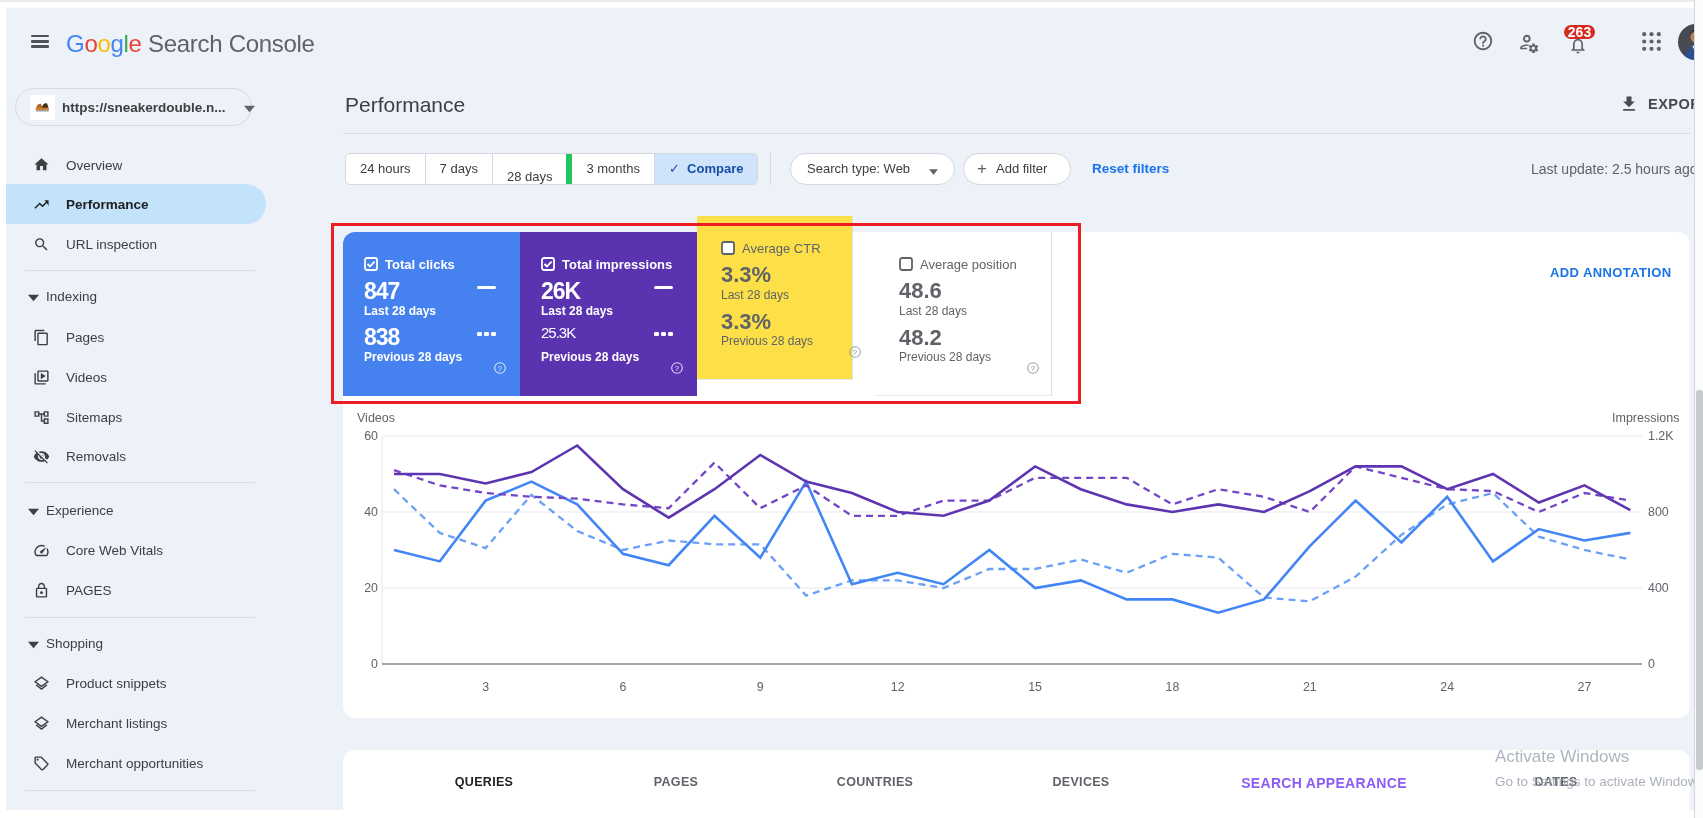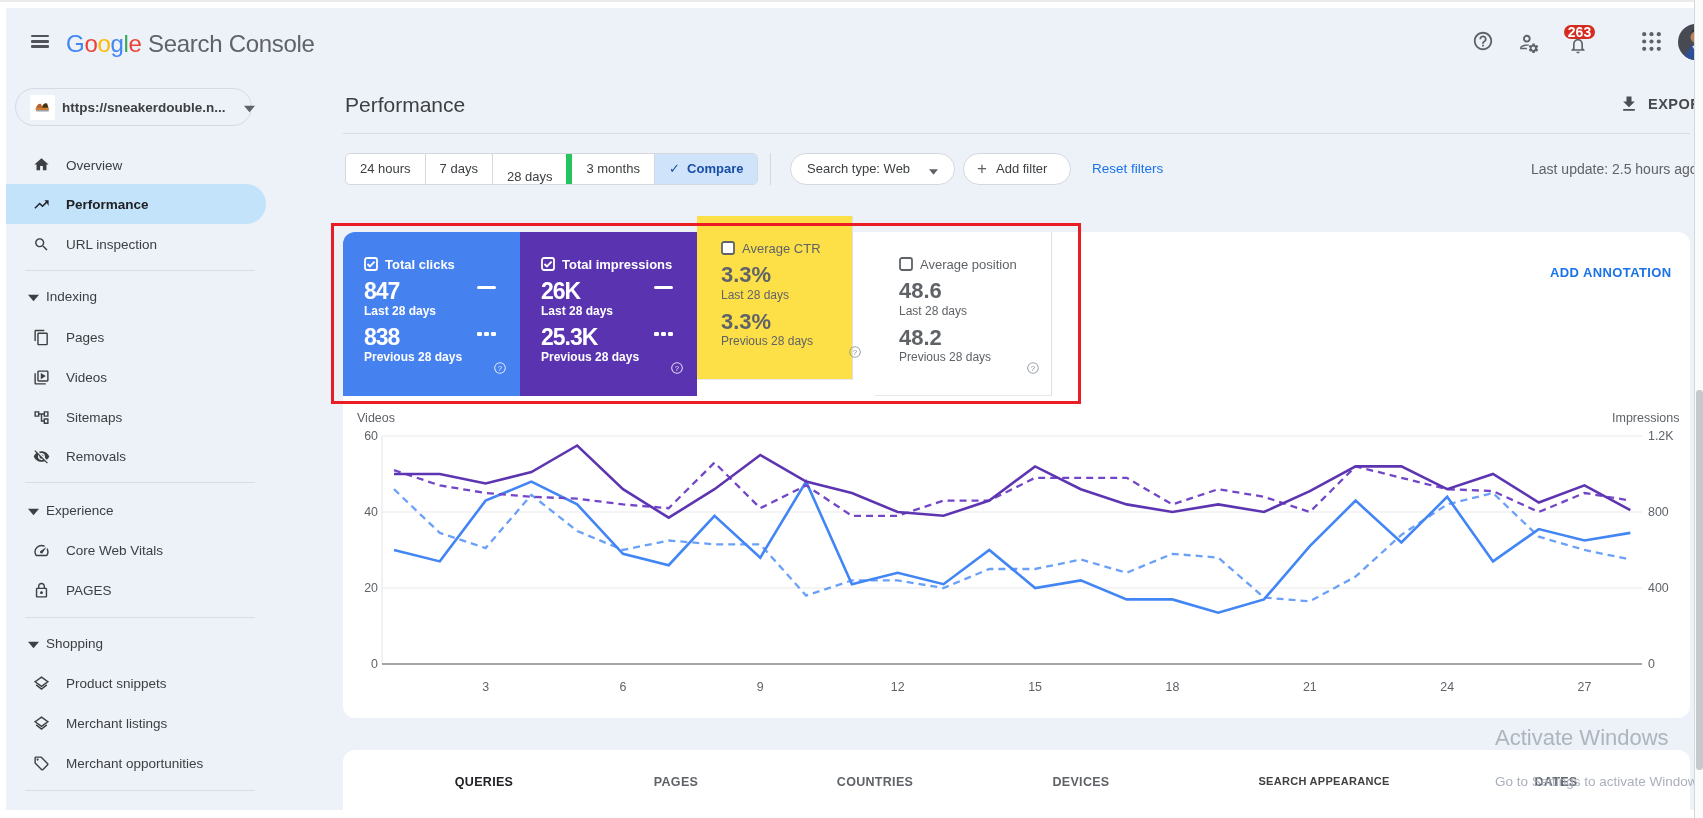--- a/index.html
+++ b/index.html
@@ -170,21 +170,21 @@
 <div class="abs" style="left:790px;top:153px;width:165px;height:32px;border:1px solid #d4d8de;border-radius:16px;background:#fff">
   <div class="abs" style="left:16px;top:7px;font-size:13px;color:#3c4043;white-space:nowrap">Search type: Web</div>
   <svg class="abs" style="left:138px;top:13px" width="9" height="9" viewBox="0 0 10 10">
           <path d="M0 2.5h10L5 8.5z" fill="#5f6368"></path>
         </svg>
 </div>
 <div class="abs" style="left:963px;top:153px;width:108px;height:32px;border:1px solid #d4d8de;border-radius:16px;background:#fff">
   <div class="abs" style="left:13px;top:5px;font-size:17px;color:#5f6368">+</div>
   <div class="abs" style="left:32px;top:7px;font-size:13px;color:#3c4043;white-space:nowrap">Add filter</div>
 </div>
-<div class="abs" style="left:1092px;top:161px;font-size:13.5px;font-weight:normal;color:#1a73e8">Reset filters</div>
+<div class="abs" style="left:1092px;top:161px;font-size:13.5px;font-weight:bold;color:#1a73e8">Reset filters</div>
 <div class="abs" style="left:1531px;top:161px;font-size:14px;color:#5f6368;white-space:nowrap">Last update: 2.5 hours ago</div>
 
 <div class="card" style="left:343px;top:232px;width:1347px;height:486px"></div>
 
 <div class="abs" style="left:343px;top:232px;width:177px;height:164px;background:#4681f0;border-radius:12px 0 0 0;color:#fff">
   <svg class="abs" style="left:21px;top:25px" width="14" height="14" viewBox="0 0 14 14">
           <rect x="1" y="1" width="12" height="12" rx="2" fill="none" stroke="#fff" stroke-width="1.8"></rect>
           <path d="M3.5 7l2.4 2.4L10.6 4.6" fill="none" stroke="#fff" stroke-width="1.8"></path>
         </svg>
   <div class="abs" style="left:42px;top:25px;font-size:13px;font-weight:bold">Total clicks</div>
@@ -203,21 +203,21 @@
 </div>
 <div class="abs" style="left:520px;top:232px;width:177px;height:164px;background:#5a33b0;color:#fff">
   <svg class="abs" style="left:21px;top:25px" width="14" height="14" viewBox="0 0 14 14">
           <rect x="1" y="1" width="12" height="12" rx="2" fill="none" stroke="#fff" stroke-width="1.8"></rect>
           <path d="M3.5 7l2.4 2.4L10.6 4.6" fill="none" stroke="#fff" stroke-width="1.8"></path>
         </svg>
   <div class="abs" style="left:42px;top:25px;font-size:13px;font-weight:bold">Total impressions</div>
   <div class="abs" style="left:21px;top:46px;font-size:23px;font-weight:bold;letter-spacing:-1px">26K</div>
   <div class="abs" style="left:134px;top:53.5px;width:19px;height:3.8px;background:#fff;border-radius:2px"></div>
   <div class="abs" style="left:21px;top:72px;font-size:12px;font-weight:bold">Last 28 days</div>
-  <div class="abs" style="left:21px;top:92px;font-size:23px;font-weight:bold;letter-spacing:-1px">25.3K</div>
+  <div class="abs" style="left:21px;top:92px;font-size:15px;font-weight:normal;letter-spacing:-1px">25.3K</div>
   <div class="abs" style="left:133.5px;top:99.5px;width:5px;height:4px;background:#fff;border-radius:1.2px"></div>
   <div class="abs" style="left:140.5px;top:99.5px;width:5px;height:4px;background:#fff;border-radius:1.2px"></div>
   <div class="abs" style="left:147.5px;top:99.5px;width:5px;height:4px;background:#fff;border-radius:1.2px"></div>
   <div class="abs" style="left:21px;top:118px;font-size:12px;font-weight:bold">Previous 28 days</div>
   <svg class="abs" style="left:151px;top:130px" width="12" height="12" viewBox="0 0 14 14">
           <circle cx="7" cy="7" r="6.2" fill="none" stroke="rgba(255,255,255,0.85)" stroke-width="1.2"></circle>
           <text x="7" y="10.2" text-anchor="middle" font-size="9" fill="rgba(255,255,255,0.9)" font-family="Liberation Sans">?</text>
         </svg>
 </div>
 <div class="abs" style="left:697px;top:216px;width:156px;height:164px;background:#fde047;border-right:1px solid #dde0e5;border-bottom:1px solid #e6e8ec">
@@ -279,25 +279,25 @@
         <text x="966.8" y="286" text-anchor="middle" class="ax">21</text>
         <text x="1104.2" y="286" text-anchor="middle" class="ax">24</text>
         <text x="1241.5" y="286" text-anchor="middle" class="ax">27</text>
 </svg>
 
 <div class="card" style="left:343px;top:750px;width:1347px;height:68px;border-radius:12px 12px 0 0"></div>
 <div class="abs" style="left:484px;top:775px;transform:translateX(-50%);font-size:12.5px;font-weight:bold;letter-spacing:0.3px;color:#202124;z-index:10">QUERIES</div>
 <div class="abs" style="left:676px;top:775px;transform:translateX(-50%);font-size:12.5px;font-weight:bold;letter-spacing:0.3px;color:#5f6368;z-index:10">PAGES</div>
 <div class="abs" style="left:875px;top:775px;transform:translateX(-50%);font-size:12.5px;font-weight:bold;letter-spacing:0.3px;color:#5f6368;z-index:10">COUNTRIES</div>
 <div class="abs" style="left:1081px;top:775px;transform:translateX(-50%);font-size:12.5px;font-weight:bold;letter-spacing:0.3px;color:#5f6368;z-index:10">DEVICES</div>
-<div class="abs" style="left:1324px;top:775px;transform:translateX(-50%);font-size:11px;font-weight:bold;letter-spacing:0.3px;color:#404040;z-index:10">SEARCH APPEARANCE</div>
+<div class="abs" style="left:1324px;top:775px;transform:translateX(-50%);font-size:14px;font-weight:bold;letter-spacing:0.3px;color:#8b5cf6;z-index:10">SEARCH APPEARANCE</div>
 <div class="abs" style="left:1556px;top:775px;transform:translateX(-50%);font-size:12.5px;font-weight:bold;letter-spacing:0.3px;color:#5f6368;z-index:10">DATES</div>
 
 <div class="abs" style="left:331px;top:223px;width:750px;height:181px;border:3px solid #ec1c24;z-index:60"></div>
 
-<div class="abs" style="left:1495px;top:725px;font-size:22px;color:rgba(170,177,187,0.95);z-index:70;white-space:nowrap">Activate Windows</div>
+<div class="abs" style="left:1495px;top:747px;font-size:17px;color:rgba(170,177,187,0.95);z-index:70;white-space:nowrap">Activate Windows</div>
 <div class="abs" style="left:1495px;top:774px;font-size:13.5px;color:rgba(165,172,183,0.95);z-index:70;white-space:nowrap">Go to Settings to activate Windows</div>
 
 </div>
   </div>
 <div id="topedge"></div>
 <div id="rstrip"></div>
 <div id="rthumb"></div>
 
 </body></html>

